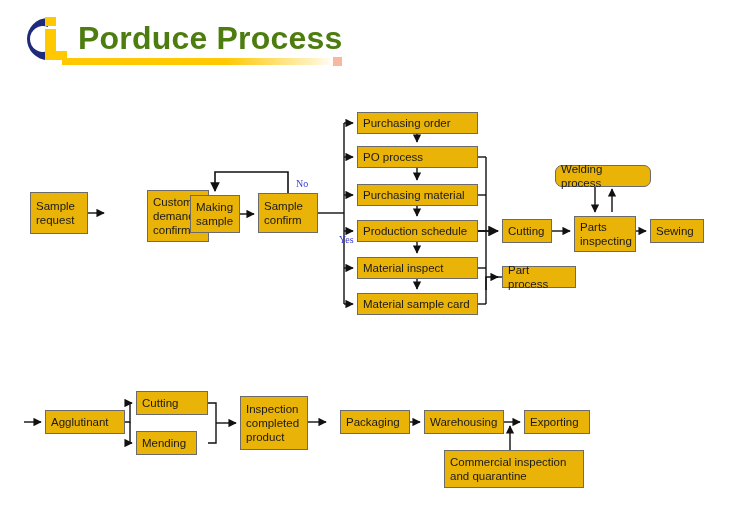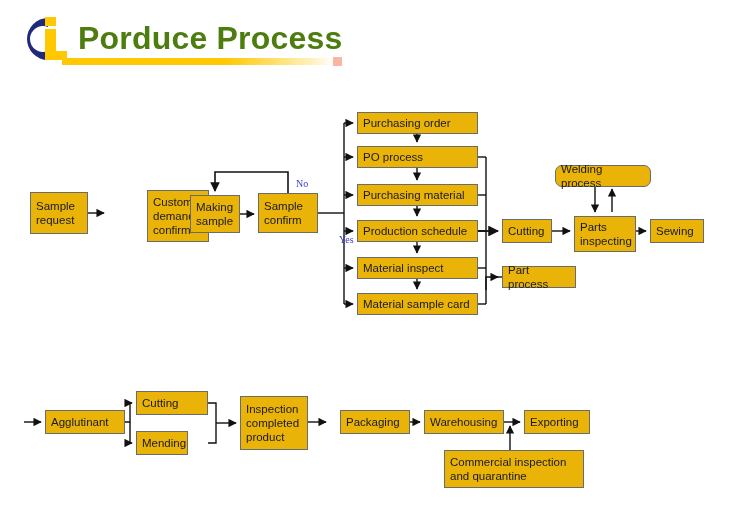--- a/index.html
+++ b/index.html
@@ -159,21 +159,21 @@
 
   <div class="node" style="left:502px;top:219px;width:50px;height:24px;">Cutting</div>
   <div class="node" style="left:502px;top:266px;width:74px;height:22px;">Part process</div>
   <div class="node" style="left:555px;top:165px;width:96px;height:22px;border-radius:7px;">Welding process</div>
   <div class="node" style="left:574px;top:216px;width:62px;height:36px;">Parts
 inspecting</div>
   <div class="node" style="left:650px;top:219px;width:54px;height:24px;">Sewing</div>
 
   <div class="node" style="left:45px;top:410px;width:80px;height:24px;">Agglutinant</div>
   <div class="node" style="left:136px;top:391px;width:72px;height:24px;">Cutting</div>
-  <div class="node" style="left:136px;top:431px;width:52px;height:24px;">Mending</div>
+  <div class="node" style="left:136px;top:431px;width:61px;height:24px;">Mending</div>
   <div class="node" style="left:240px;top:396px;width:68px;height:54px;">Inspection
 completed
 product</div>
   <div class="node" style="left:340px;top:410px;width:70px;height:24px;">Packaging</div>
   <div class="node" style="left:424px;top:410px;width:80px;height:24px;">Warehousing</div>
   <div class="node" style="left:524px;top:410px;width:66px;height:24px;">Exporting</div>
   <div class="node" style="left:444px;top:450px;width:140px;height:38px;">Commercial inspection
 and quarantine</div>
 
   <div class="edge-label" style="left:296px;top:178px;">No</div>

